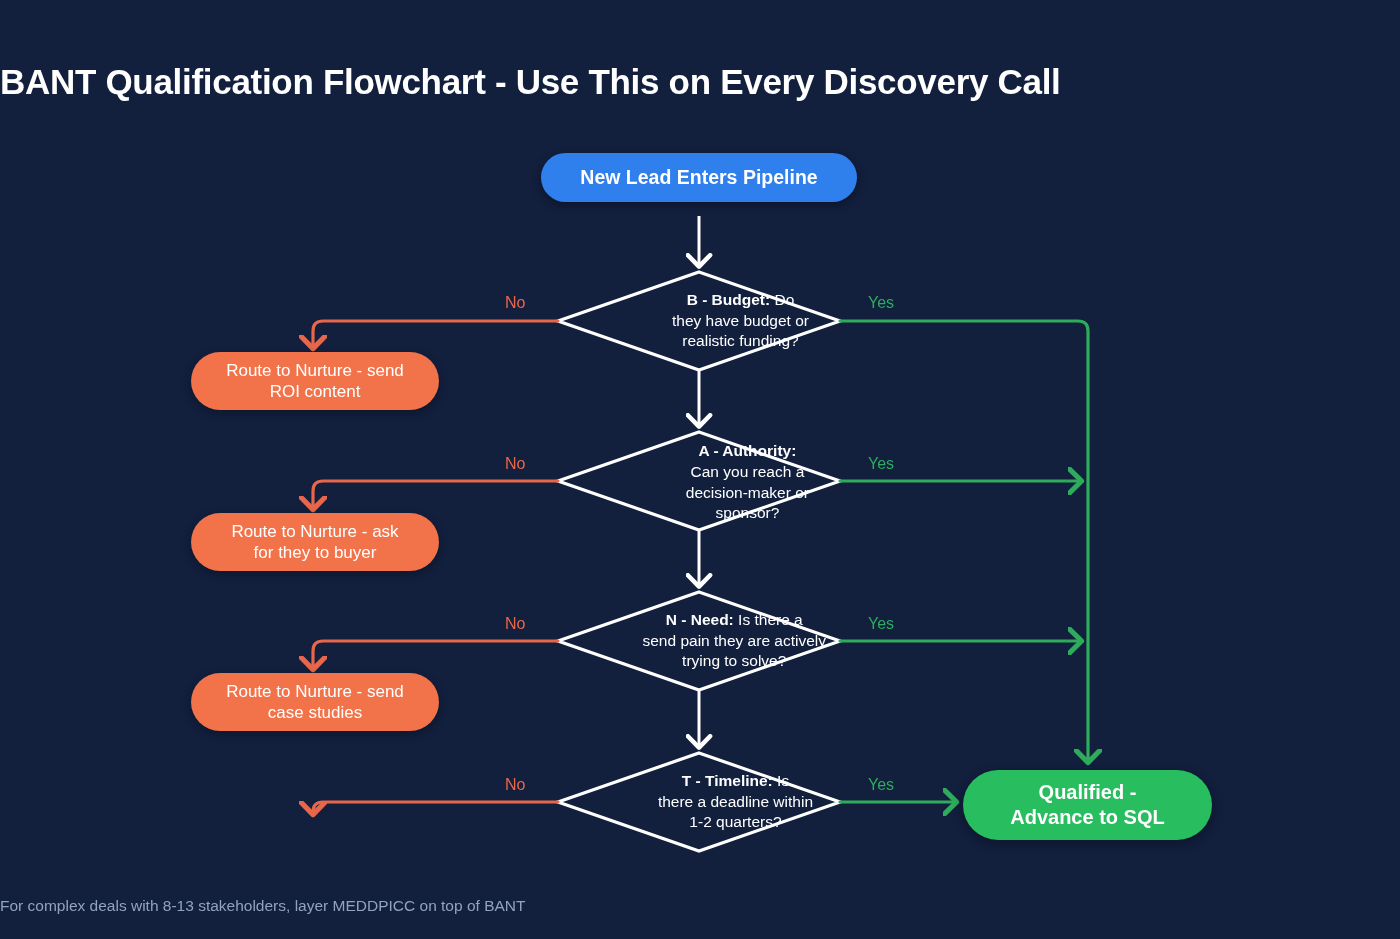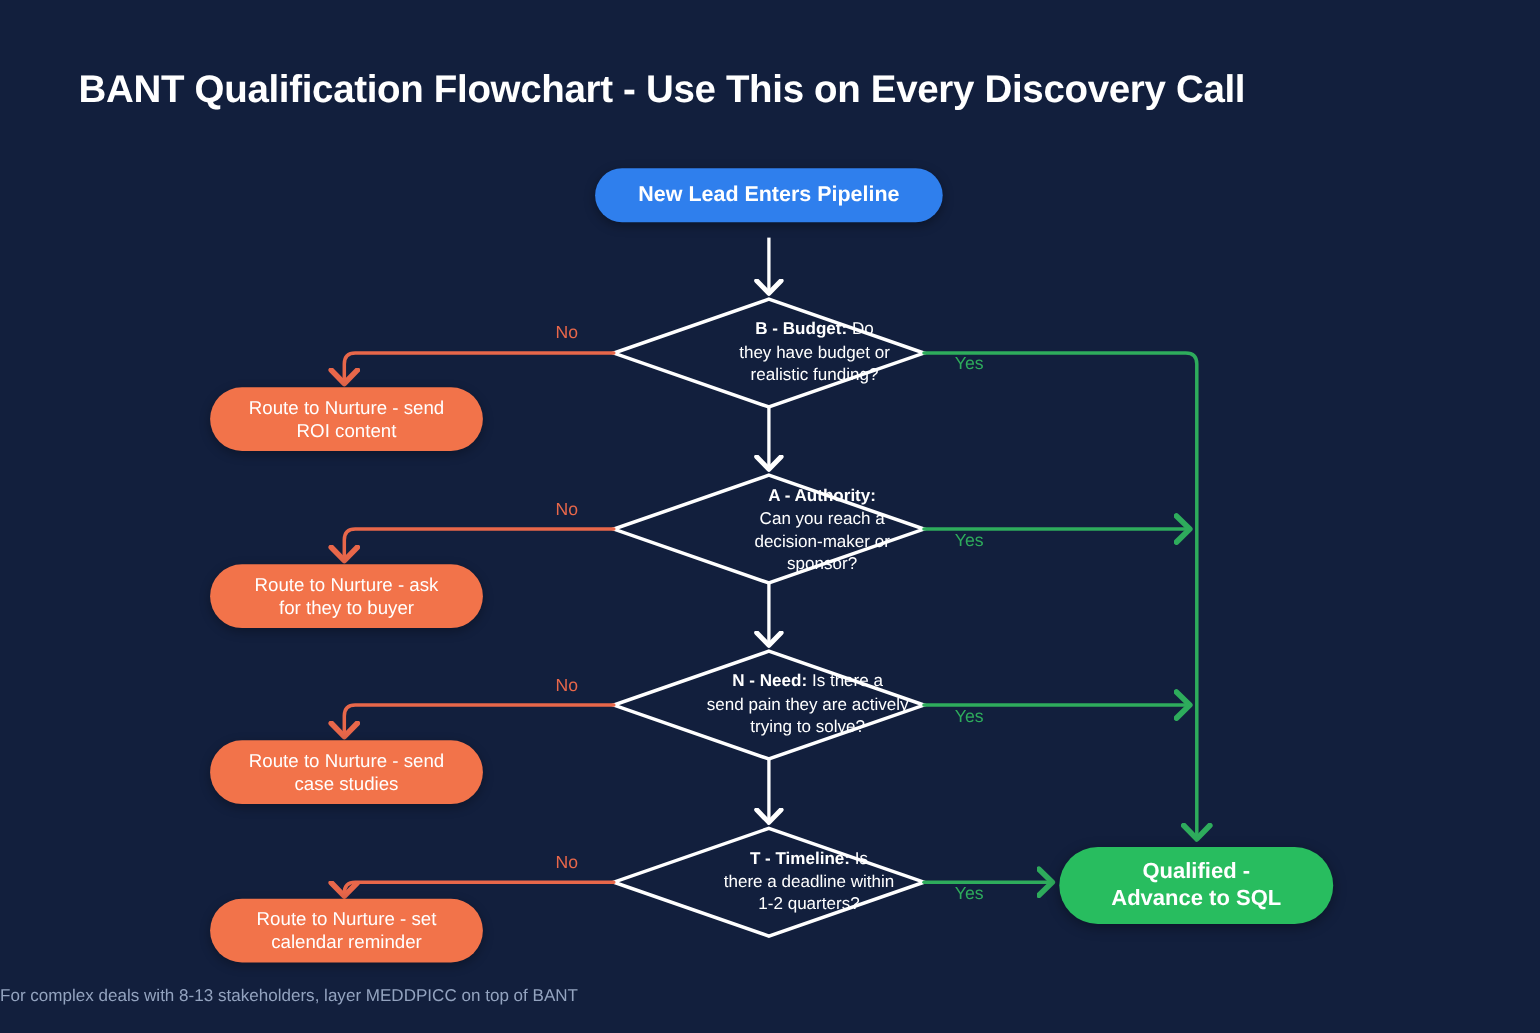--- a/index.html
+++ b/index.html
@@ -22,21 +22,21 @@
     width: 1400px;
     height: 939px;
   }
 
   
   #page-title {
     position: absolute;
     top: 62px;
     left: 0;
     width: 1132px;
-    text-align: right;
+    text-align: left;
     font-size: 35px;
     font-weight: bold;
     letter-spacing: -0.3px;
     color: #ffffff;
     white-space: nowrap;
   }
 
   
   #footer-caption {
     position: absolute;
@@ -105,21 +105,21 @@
   }
   .diamond-text .lead { font-weight: bold; }
 
   
   .edge-label {
     position: absolute;
     font-size: 16px;
     white-space: nowrap;
   }
   .label-no  { color: #e8674a; }
-  .label-yes { color: #2eac5c; margin-top: 28px; }
+  .label-yes { color: #2eac5c; }
 </style>
 </head>
 <body>
 
 <div id="canvas">
 
   <div id="page-title">BANT Qualification Flowchart - Use This on Every Discovery Call</div>
 
   <svg id="edge-layer" viewBox="0 0 1400 939" xmlns="http://www.w3.org/2000/svg">
     <defs>
@@ -218,26 +218,20 @@
     </div>
   </div>
 
   <div class="pill pill-nurture" style="left:191px; top:673px; width:248px; height:58px;">
     <div>
       <span>Route to Nurture - send</span><br>
       <span>case studies</span>
     </div>
   </div>
 
-  <div class="pill pill-nurture" style="left:191px; top:817px; width:248px; height:58px;">
-    <div>
-      <span>Route to Nurture - set</span><br>
-      <span>calendar reminder</span>
-    </div>
-  </div>
 
   <div class="pill pill-success" style="left:963px; top:770px; width:249px; height:70px;">
     <div>
       <span>Qualified -</span><br>
       <span>Advance to SQL</span>
     </div>
   </div>
 
   <div class="edge-label label-no" style="left:505px; top:294px;">No</div>
   <div class="edge-label label-yes" style="left:868px; top:294px;">Yes</div>

